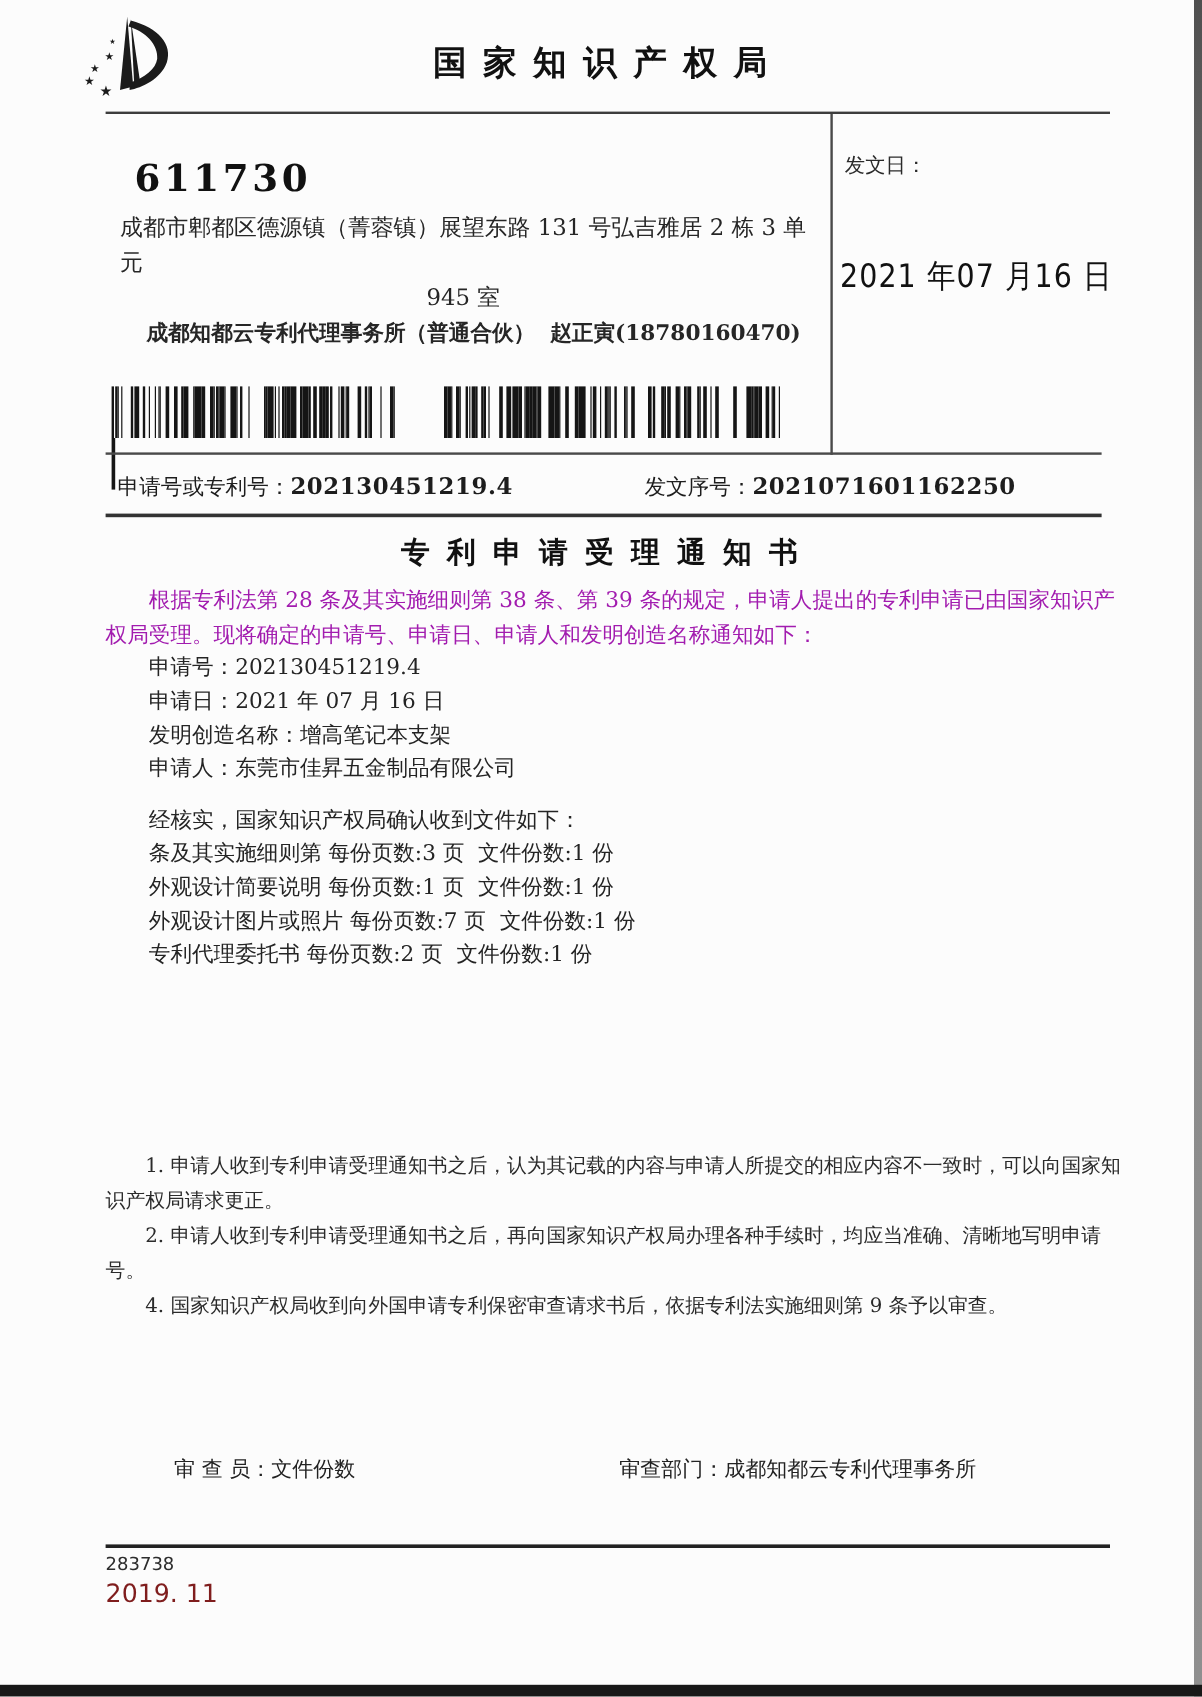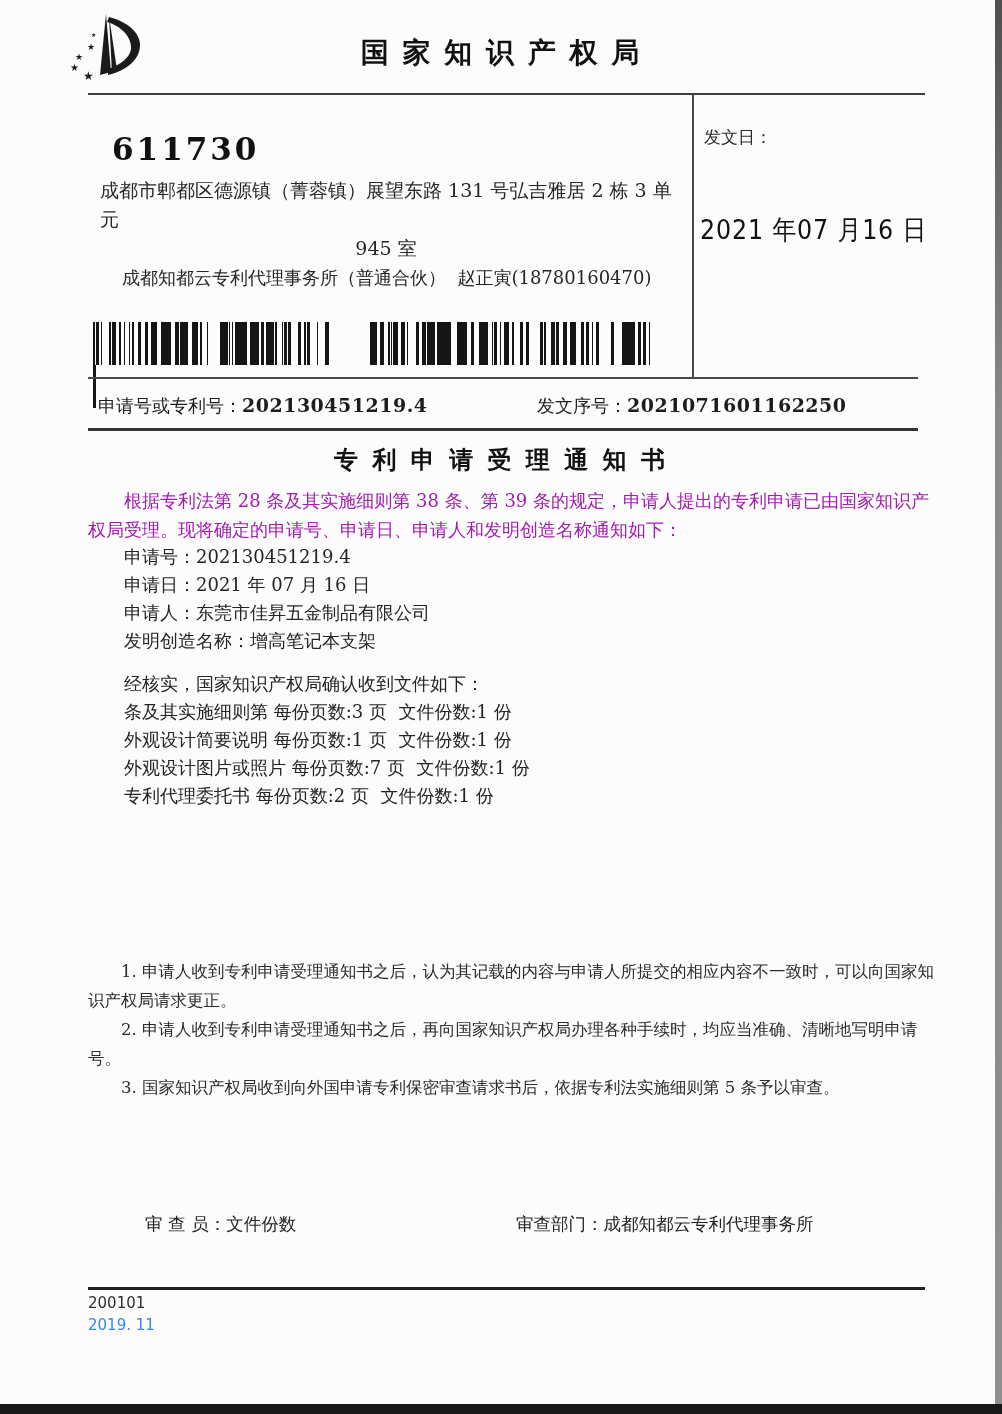--- a/index.html
+++ b/index.html
@@ -17,21 +17,21 @@
   .hr{background:#3d3d3d;}
   .divider1{left:88px;top:93px;width:837px;height:2px;}
   .vline{left:692px;top:95px;width:2px;height:284px;background:#4a4a4a;}
   .issue-label{left:704px;top:126px;font-size:17px;color:#2a2a2a;}
   .issue-date{left:700px;top:212px;font-size:27px;color:#111;
     font-family:"DejaVu Sans","Liberation Sans",sans-serif;
     transform:scaleX(0.88);transform-origin:left top;letter-spacing:1px;}
   .postal{left:112px;top:131px;font-size:31px;font-weight:bold;color:#111;letter-spacing:3px;}
   .addr-block{left:100px;top:176px;width:572px;font-size:19px;line-height:29px;color:#262626;}
   .addr-l2{text-align:center;}
-  .addr-l3{padding-left:22px;font-size:18px;}
+  .addr-l3{padding-left:22px;font-size:18px;font-weight:bold;}
   
   .barcode{top:322px;height:43px;font-size:0;line-height:0;}
   .bc1{left:93px;width:237px;}
   .bc2{left:370px;width:281px;}
   .barcode span{display:inline-block;height:43px;}
   .divider2{left:88px;top:377px;width:830px;height:2px;background:#4a4a4a;}
   .ref-row{top:394px;font-size:18px;color:#1d1d1d;}
   .ref-label{font-size:18px;}
   .ref-val{font-weight:bold;font-size:19px;letter-spacing:0.5px;}
   .refA{left:98px;}
@@ -46,21 +46,21 @@
   .received{left:124px;top:670px;font-size:18px;line-height:28px;color:#242424;}
   .tips{left:88px;top:957px;width:856px;color:#2b2b2b;}
   .tips-label{font-size:16px;margin:0 0 6px 0;}
   .tips p{margin:0;font-size:16.5px;line-height:29px;text-indent:2em;}
   .sig-row{top:1212px;font-size:17.5px;color:#222;}
   .sigA{left:145px;}
   .sigB{left:516px;}
   .divider4{left:88px;top:1287px;width:837px;height:3px;background:#222;}
   
   .foot-code{left:88px;top:1294px;font-size:15px;color:#2d2d2d;}
-  .foot-date{left:88px;top:1316px;font-size:15px;color:#3b82f6;}
+  .foot-date{left:88px;top:1316px;font-size:21px;color:#7f1d1d;}
   .foot-right{left:183px;top:1294px;width:750px;font-size:15.5px;line-height:23px;color:#2d2d2d;}
   .foot-right p{margin:0;}
   
   .edge-right{right:0;top:0;width:7px;height:100%;
     background:linear-gradient(#4f4f4f,#8a8a8a 30%,#8f8f8f);}
   .edge-bottom{left:0;bottom:0;width:100%;height:10px;background:#181818;}
   .logo{left:62px;top:10px;width:95px;height:84px;}
 </style>
 </head>
 <body>
@@ -103,44 +103,44 @@
     <span class="ref-label">发文序号：</span><span class="ref-val">2021071601162250</span>
   </div>
   <div class="abs divider3"></div>
 
   <div class="abs notice-title">专 利 申 请 受 理 通 知 书</div>
   <div class="abs intro">根据专利法第 28 条及其实施细则第 38 条、第 39 条的规定，申请人提出的专利申请已由国家知识产权局受理。现将确定的申请号、申请日、申请人和发明创造名称通知如下：</div>
 
   <div class="abs fields">
     <div>申请号：202130451219.4</div>
     <div>申请日：2021 年 07 月 16 日</div>
+    <div>发明创造名称：增高笔记本支架</div>
     <div>申请人：东莞市佳昇五金制品有限公司</div>
-    <div>发明创造名称：增高笔记本支架</div>
   </div>
 
   <div class="abs received">
     <div>经核实，国家知识产权局确认收到文件如下：</div>
     <div class="pre">条及其实施细则第 每份页数:3 页  文件份数:1 份</div>
     <div class="pre">外观设计简要说明 每份页数:1 页  文件份数:1 份</div>
     <div class="pre">外观设计图片或照片 每份页数:7 页  文件份数:1 份</div>
     <div class="pre">专利代理委托书 每份页数:2 页  文件份数:1 份</div>
   </div>
 
   <div class="abs tips">
     <p>1. 申请人收到专利申请受理通知书之后，认为其记载的内容与申请人所提交的相应内容不一致时，可以向国家知识产权局请求更正。</p>
     <p>2. 申请人收到专利申请受理通知书之后，再向国家知识产权局办理各种手续时，均应当准确、清晰地写明申请号。</p>
-    <p>3. 国家知识产权局收到向外国申请专利保密审查请求书后，依据专利法实施细则第 5 条予以审查。</p>
+    <p>4. 国家知识产权局收到向外国申请专利保密审查请求书后，依据专利法实施细则第 9 条予以审查。</p>
   </div>
 
   <div class="abs sig-row sigA">
     <span>审 查 员：</span><span>文件份数</span>
   </div>
   <div class="abs sig-row sigB">
     <span>审查部门：</span><span>成都知都云专利代理事务所</span>
   </div>
 
   <div class="abs divider4"></div>
-  <div class="abs foot-code sans">200101</div>
+  <div class="abs foot-code sans">283738</div>
   <div class="abs foot-date sans">2019. 11</div>
 
   <div class="abs edge-right"></div>
   <div class="abs edge-bottom"></div>
 </div>
 
 </body></html>

